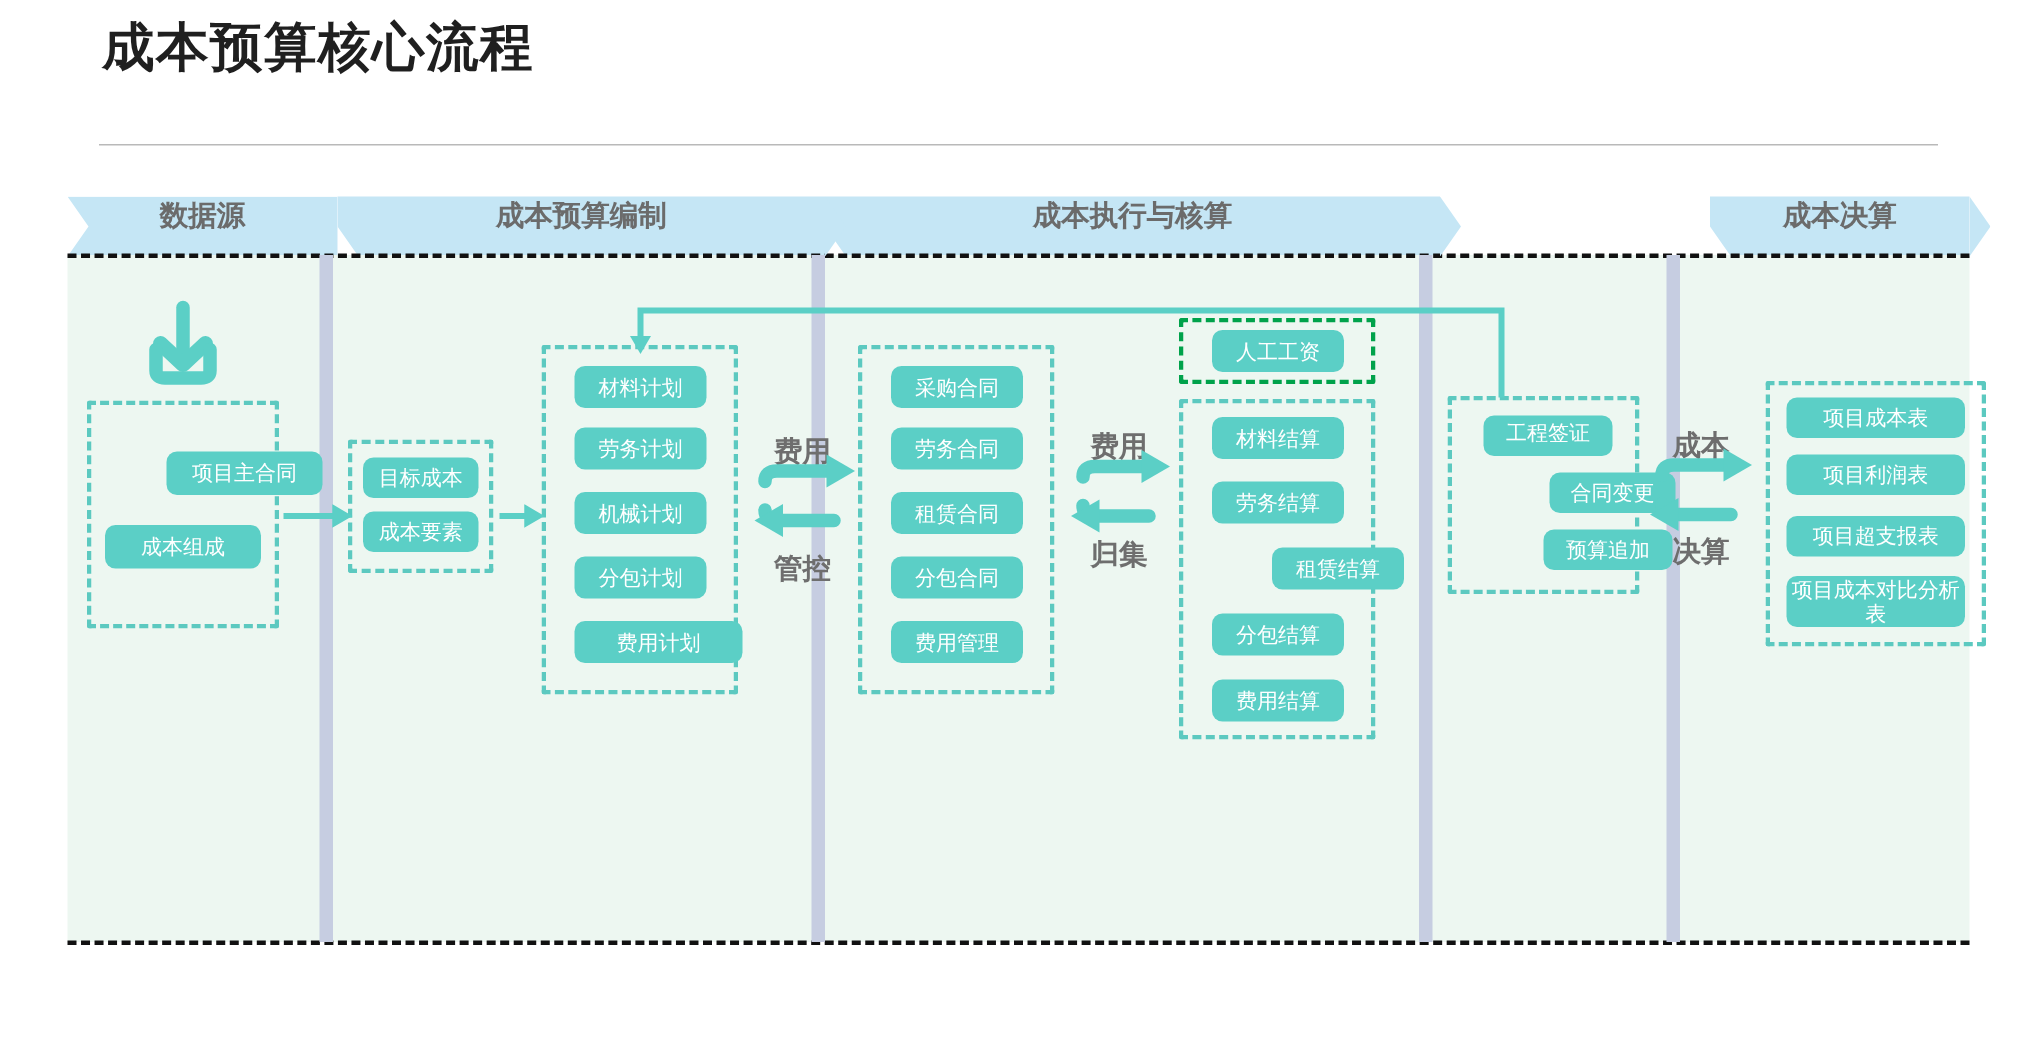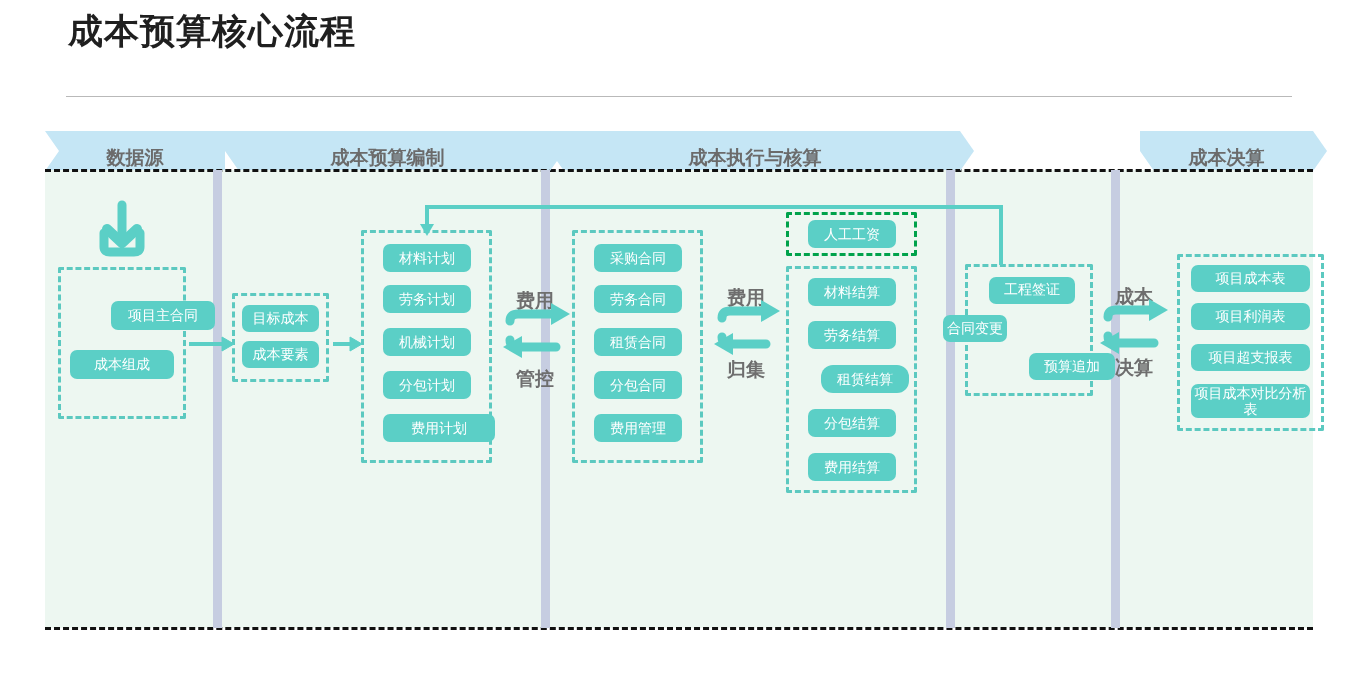--- a/index.html
+++ b/index.html
@@ -23,21 +23,21 @@
     left: 66px; top: 96px;
     width: 1226px; height: 1px;
     background: #b9b9b9;
   }
 
   
   .band { position: absolute; left: 45px; top: 131px; width: 1268px; height: 40px; }
   .chev {
     position: absolute; top: 0; height: 40px;
     background: #c5e6f5;
-    display: flex; align-items: flex-end; justify-content: center;
+    display: flex; align-items: flex-start; justify-content: center;
     color: #6b6b6b; font-size: 19px; font-weight: bold;
   }
   .chev span { position: relative; z-index: 3; }
   .chev::before {
     content: ""; position: absolute; left: 0; top: 0;
     width: 14px; height: 40px; background: #ffffff;
     clip-path: polygon(0 0, 100% 0, 0 0, 0 100%, 100% 100%, 0 50%);
   }
   .chev::after {
     content: ""; position: absolute; right: -14px; top: 0;
@@ -151,27 +151,27 @@
 <div class="pill" style="left:594px; top:328px; width:88px; height:28px;">租赁合同</div>
 <div class="pill" style="left:594px; top:371px; width:88px; height:28px;">分包合同</div>
 <div class="pill" style="left:594px; top:414px; width:88px; height:28px;">费用管理</div>
 
 <div class="group green" style="left:786px; top:212px; width:131px; height:44px;"></div>
 <div class="pill" style="left:808px; top:220px; width:88px; height:28px;">人工工资</div>
 
 <div class="group" style="left:786px; top:266px; width:131px; height:227px;"></div>
 <div class="pill" style="left:808px; top:278px; width:88px; height:28px;">材料结算</div>
 <div class="pill" style="left:808px; top:321px; width:88px; height:28px;">劳务结算</div>
-<div class="pill" style="left:821px; top:365px; width:88px; height:28px;border-radius:12px;">租赁结算</div>
+<div class="pill" style="left:848px; top:365px; width:88px; height:28px;">租赁结算</div>
 <div class="pill" style="left:808px; top:409px; width:88px; height:28px;">分包结算</div>
 <div class="pill" style="left:808px; top:453px; width:88px; height:28px;">费用结算</div>
 
 <div class="group" style="left:965px; top:264px; width:128px; height:132px;"></div>
 <div class="pill" style="left:989px; top:277px; width:86px; height:27px;font-family:Liberation Mono, monospace;">工程签证</div>
-<div class="pill" style="left:943px; top:315px; width:64px; height:27px;">合同变更</div>
+<div class="pill" style="left:1033px; top:315px; width:84px; height:27px;">合同变更</div>
 <div class="pill" style="left:989px; top:353px; width:86px; height:27px;margin-left:40px;">预算追加</div>
 
 <div class="group" style="left:1177px; top:254px; width:147px; height:177px;"></div>
 <div class="pill" style="left:1191px; top:265px; width:119px; height:27px;">项目成本表</div>
 <div class="pill" style="left:1191px; top:303px; width:119px; height:27px;">项目利润表</div>
 <div class="pill" style="left:1191px; top:344px; width:119px; height:27px;">项目超支报表</div>
 <div class="pill" style="left:1191px; top:384px; width:119px; height:34px;">项目成本对比分析表</div>
 
 <div class="cyc-label" style="left:505px; top:288px; width:60px;">费用</div>
 <div class="cyc-label" style="left:505px; top:366px; width:60px;">管控</div>

